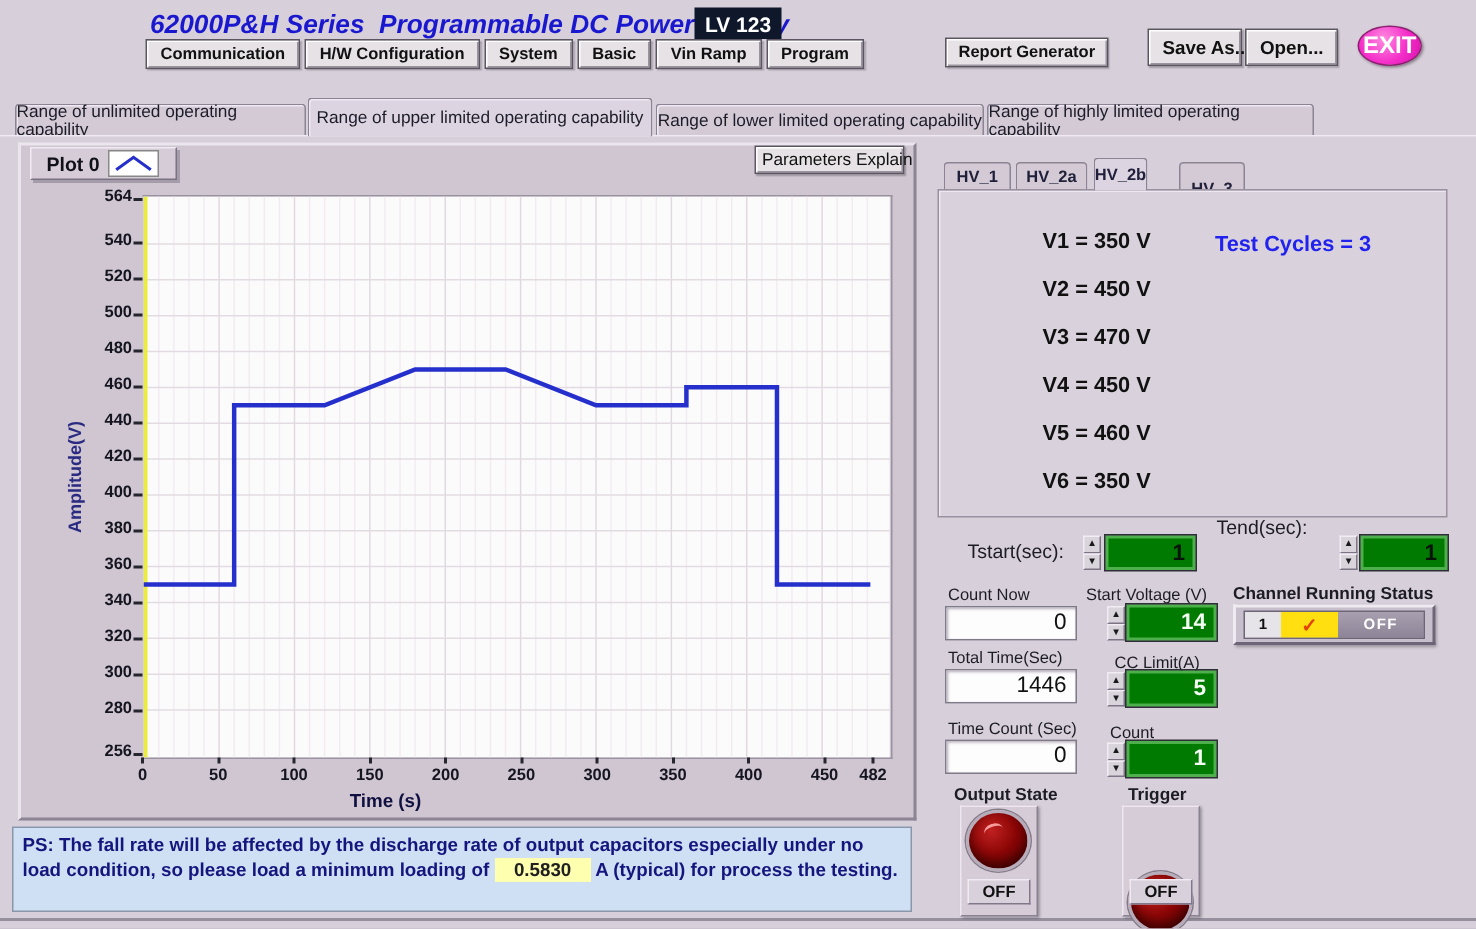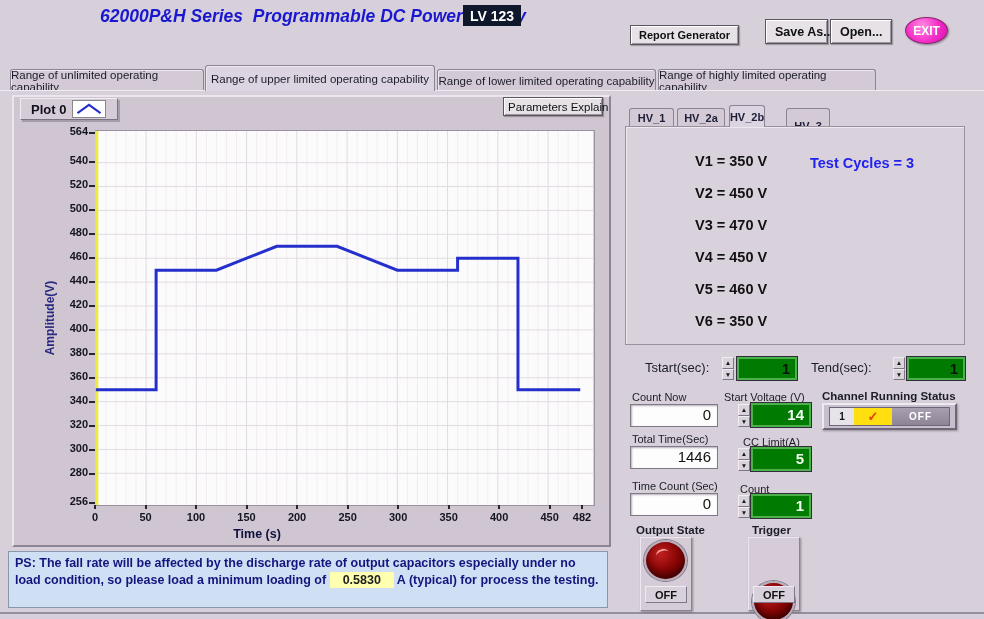--- a/index.html
+++ b/index.html
@@ -18,21 +18,21 @@
   .menu-row{left:97px;top:26px;display:flex;gap:3px;}
   .btn{background:#e6e2e6;border:1px solid #5a5560;box-shadow:inset 1px 1px 0 #fff,
        inset -1px -1px 0 #9a949e,1px 1px 1px rgba(0,0,0,.25);color:#111;
        font-family:"Liberation Sans",sans-serif;font-weight:bold;font-size:11px;
        padding:3px 9px;cursor:pointer;white-space:nowrap;}
   .report-btn{left:630px;top:25px;height:20px;padding:2px 8px;}
   .saveas-btn{left:765px;top:19px;width:63px;height:25px;font-size:12.5px;}
   .open-btn{left:830px;top:19px;width:62px;height:25px;font-size:12.5px;}
   .exit-btn{left:905px;top:17px;width:43px;height:27px;border-radius:50%;
         background:radial-gradient(circle at 40% 32%,#ff8ae0,#f32cc8 55%,#d612a8);
-        color:#fff;font-weight:bold;font-size:12px;display:flex;align-items:center;
+        color:#fff;font-weight:bold;font-size:16px;display:flex;align-items:center;
         justify-content:center;border:1px solid #8c2070;box-shadow:1px 1px 2px rgba(0,0,0,.4);cursor:pointer;}
 
   
   .tab{position:absolute;box-sizing:border-box;background:#d3cad6;border:1px solid #8c8494;
        border-bottom:none;border-radius:3px 3px 0 0;color:#1c1c28;font-size:11.5px;
        display:flex;align-items:center;justify-content:center;cursor:pointer;
        box-shadow:inset 1px 1px 0 #efe9f2;}
   .tab.active{background:#dcd4e0;z-index:4;}
   #content-panel{left:0;top:90px;width:984px;height:524px;background:#d7cfda;
        border-top:1px solid #f0eaf3;border-bottom:2px solid #96909e;}
@@ -111,20 +111,28 @@
        font-weight:bold;font-size:11px;color:#111;display:flex;align-items:center;
        justify-content:center;cursor:pointer;}
 </style>
 </head>
 <body>
 
 <div id="root">
 
   <div class="abs app-title">62000P&amp;H Series  Programmable DC Power Supply</div>
   <div class="abs lv-badge">LV 123</div>
+  <div class="abs menu-row" id="menu-row">
+      <button class="btn" style="position: static;">Communication</button>
+      <button class="btn" style="position: static;">H/W Configuration</button>
+      <button class="btn" style="position: static;">System</button>
+      <button class="btn" style="position: static;">Basic</button>
+      <button class="btn" style="position: static;">Vin Ramp</button>
+      <button class="btn" style="position: static;">Program</button>
+    </div>
   <button class="abs btn report-btn">Report Generator</button>
   <button class="abs btn saveas-btn">Save As...</button>
   <button class="abs btn open-btn">Open...</button>
   <div class="abs exit-btn">EXIT</div>
 
   <div id="main-tabs">
       <div class="tab" style="left: 10px; top: 69px; width: 194px; height: 22px;">Range of unlimited operating capability</div>
       <div class="tab active" style="left: 205px; top: 65px; width: 230px; height: 26px;">Range of upper limited operating capability</div>
       <div class="tab" style="left: 437px; top: 69px; width: 219px; height: 22px;">Range of lower limited operating capability</div>
       <div class="tab" style="left: 658px; top: 69px; width: 218px; height: 22px;">Range of highly limited operating capability</div>
@@ -289,21 +297,21 @@
     </div>
   <div class="abs test-cycles">Test Cycles = 3</div>
 
   <div class="abs ctl-label md" style="left:645px;top:360px;">Tstart(sec):</div>
   <div class="abs spinner" style="left:722px;top:357px;">
     <div class="sp-btn">▲</div>
     <div class="sp-btn">▼</div>
   </div>
   <div class="abs gfield darktext" style="left:737px;top:357px;width:60px;height:23px;">1</div>
 
-  <div class="abs ctl-label md" style="left:811px;top:360px;">Tend(sec):</div>
+  <div class="abs ctl-label md" style="left:811px;top:344px;">Tend(sec):</div>
   <div class="abs spinner" style="left:893px;top:357px;">
     <div class="sp-btn">▲</div>
     <div class="sp-btn">▼</div>
   </div>
   <div class="abs gfield darktext" style="left:907px;top:357px;width:58px;height:23px;">1</div>
 
   <div class="abs ctl-label" style="left:632px;top:391px;">Count Now</div>
   <div class="abs wfield" style="left:630px;top:404px;width:88px;height:23px;">0</div>
 
   <div class="abs ctl-label" style="left:724px;top:391px;">Start Voltage (V)</div>

